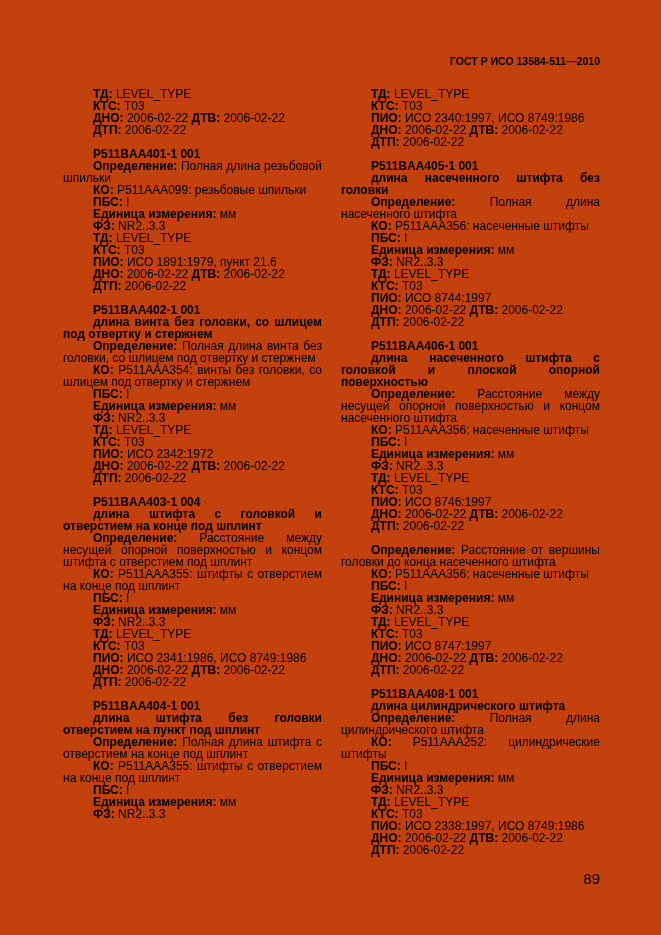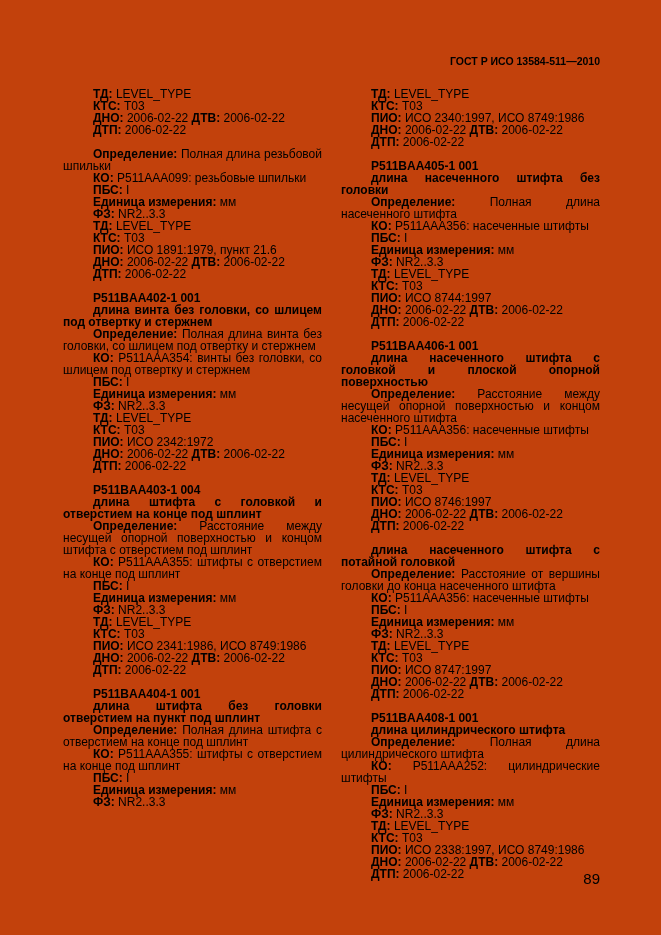--- a/index.html
+++ b/index.html
@@ -54,20 +54,21 @@
   <div class="header">ГОСТ Р ИСО 13584-511—2010</div>
   <div class="columns">
     <div class="col">
         <div class="block">
           <p><span class="b">ТД:</span><span> LEVEL_TYPE</span></p>
           <p><span class="b">КТС:</span><span> Т03</span></p>
           <p><span class="b">ДНО:</span><span> 2006-02-22 </span><span class="b">ДТВ:</span><span> 2006-02-22</span></p>
           <p><span class="b">ДТП:</span><span> 2006-02-22</span></p>
         </div>
         <div class="block">
+          <p><span class="b">P511BAA401-1 001</span></p>
           <p><span class="b">Определение:</span><span> Полная длина резьбовой шпильки</span></p>
           <p><span class="b">КО:</span><span> P511AAA099: резьбовые шпильки</span></p>
           <p><span class="b">ПБС:</span><span> I</span></p>
           <p><span class="b">Единица измерения:</span><span> мм</span></p>
           <p><span class="b">ФЗ:</span><span> NR2..3.3</span></p>
           <p><span class="b">ТД:</span><span> LEVEL_TYPE</span></p>
           <p><span class="b">КТС:</span><span> Т03</span></p>
           <p><span class="b">ПИО:</span><span> ИСО 1891:1979, пункт 21.6</span></p>
           <p><span class="b">ДНО:</span><span> 2006-02-22 </span><span class="b">ДТВ:</span><span> 2006-02-22</span></p>
           <p><span class="b">ДТП:</span><span> 2006-02-22</span></p>
@@ -140,21 +141,20 @@
           <p><span class="b">ПБС:</span><span> I</span></p>
           <p><span class="b">Единица измерения:</span><span> мм</span></p>
           <p><span class="b">ФЗ:</span><span> NR2..3.3</span></p>
           <p><span class="b">ТД:</span><span> LEVEL_TYPE</span></p>
           <p><span class="b">КТС:</span><span> Т03</span></p>
           <p><span class="b">ПИО:</span><span> ИСО 8746:1997</span></p>
           <p><span class="b">ДНО:</span><span> 2006-02-22 </span><span class="b">ДТВ:</span><span> 2006-02-22</span></p>
           <p><span class="b">ДТП:</span><span> 2006-02-22</span></p>
         </div>
         <div class="block">
-          <p><span class="b">длина насеченного штифта с потайной головкой</span></p>
           <p><span class="b">Определение:</span><span> Расстояние от вершины головки до конца насеченного штифта</span></p>
           <p><span class="b">КО:</span><span> P511AAA356: насеченные штифты</span></p>
           <p><span class="b">ПБС:</span><span> I</span></p>
           <p><span class="b">Единица измерения:</span><span> мм</span></p>
           <p><span class="b">ФЗ:</span><span> NR2..3.3</span></p>
           <p><span class="b">ТД:</span><span> LEVEL_TYPE</span></p>
           <p><span class="b">КТС:</span><span> Т03</span></p>
           <p><span class="b">ПИО:</span><span> ИСО 8747:1997</span></p>
           <p><span class="b">ДНО:</span><span> 2006-02-22 </span><span class="b">ДТВ:</span><span> 2006-02-22</span></p>
           <p><span class="b">ДТП:</span><span> 2006-02-22</span></p>

